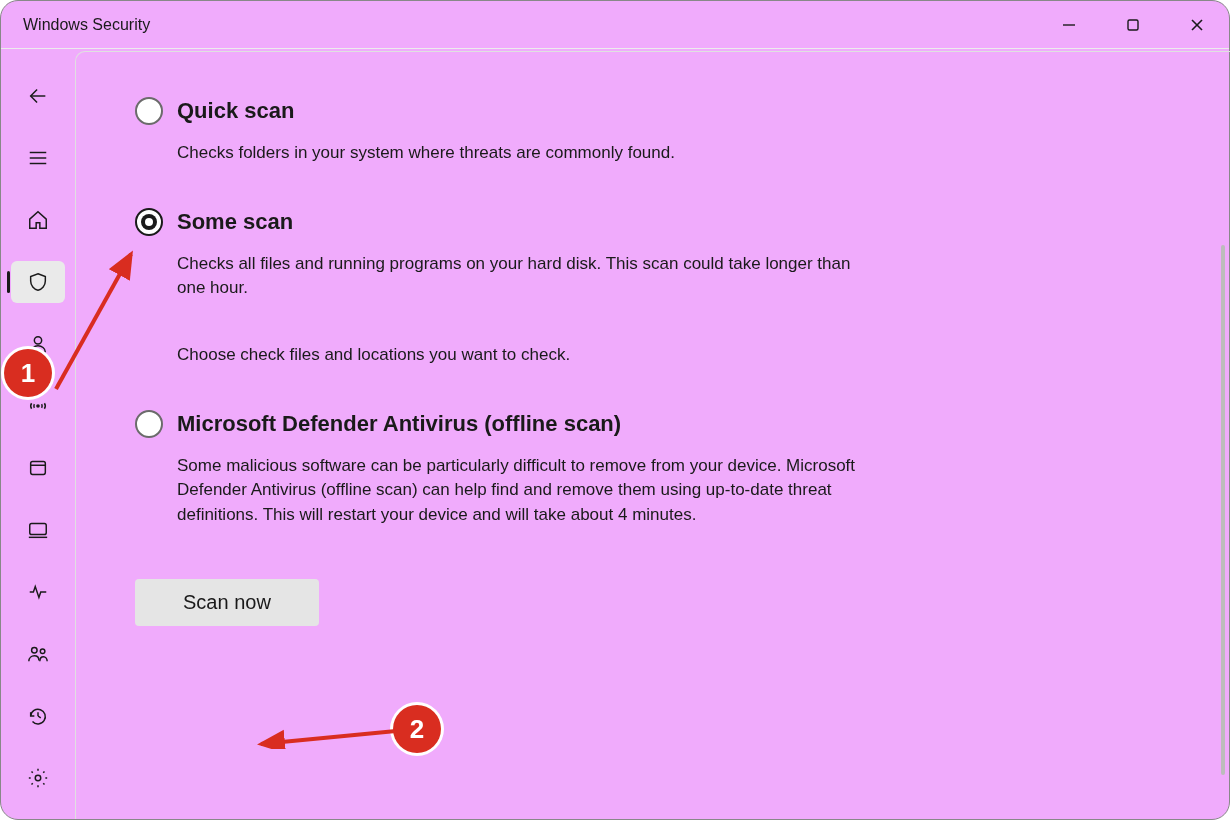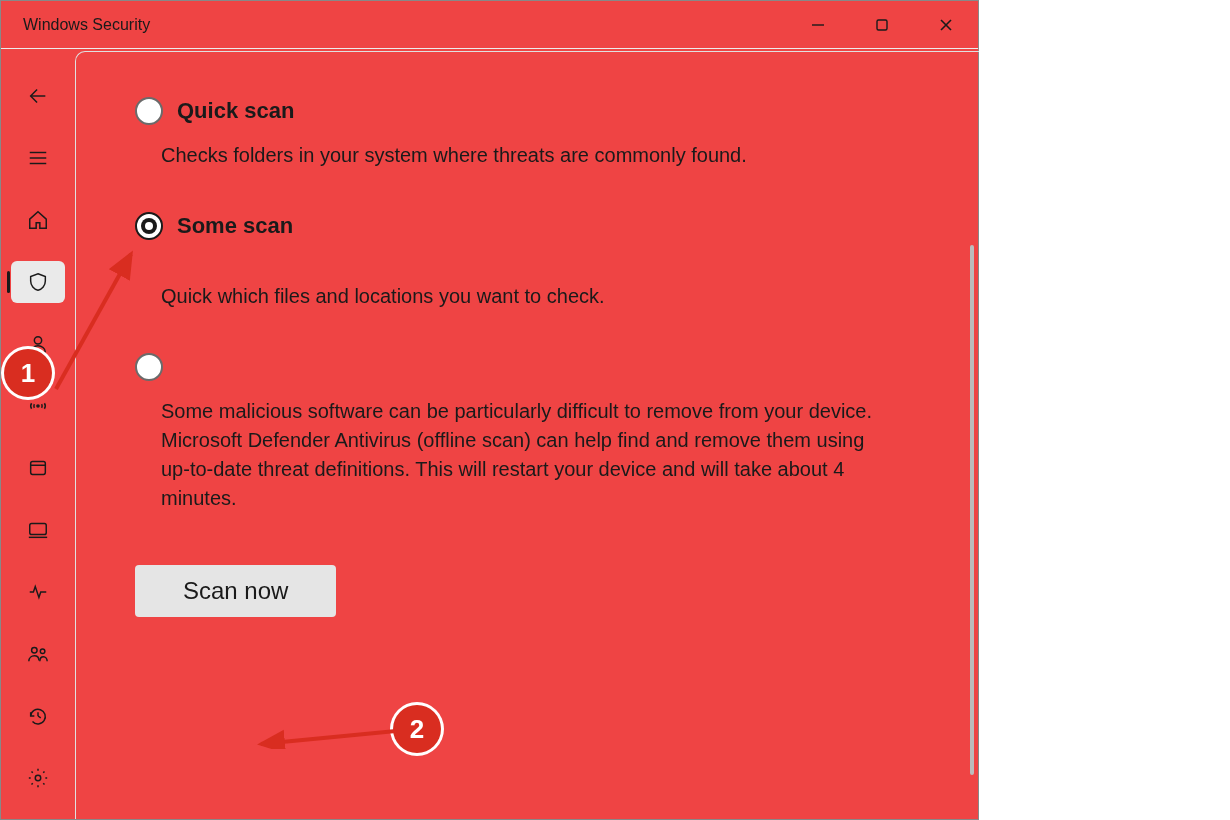--- a/index.html
+++ b/index.html
@@ -1,21 +1,21 @@
 <!DOCTYPE html>
 <html><head>
 <meta charset="utf-8">
 <style>
   * { box-sizing: border-box; margin: 0; padding: 0; }
   html, body { width: 1230px; height: 820px; font-family: "Segoe UI", -apple-system, sans-serif; background: #fff; overflow: hidden; }
   .window {
-    width: 979px; height: 820px;
+    width: 1230px; height: 820px;
     border: 1px solid #888;
-    border-radius: 0;
-    background: #ef4444;
+    border-radius: 18px;
+    background: #f0abfc;
     position: relative;
     display: flex;
     flex-direction: column;
   }
   
   .titlebar {
     height: 48px;
     display: flex;
     align-items: center;
     justify-content: space-between;
@@ -139,31 +139,31 @@
     background: #fff;
     border-radius: 50%;
     z-index: 1;
   }
   .option-title {
     font-size: 22px;
     font-weight: 600;
     color: #1a1a1a;
   }
   .option-desc {
-    font-size: 20px;
+    font-size: 17px;
     line-height: 1.45;
     color: #1a1a1a;
-    margin-left: 26px;
+    margin-left: 42px;
   }
 
   .scan-btn {
     display: inline-block;
     background: #e5e5e5;
     border: none;
-    font-size: 24px;
+    font-size: 20px;
     color: #1a1a1a;
     padding: 12px 48px;
     min-width: 180px;
     text-align: center;
     border-radius: 4px;
     margin-top: 10px;
   }
 
   
   .annot-badge {
@@ -306,29 +306,31 @@
             <span class="option-title">Quick scan</span>
           </div>
           <div class="option-desc">Checks folders in your system where threats are commonly found.</div>
         </div>
 
         <div class="option">
           <div class="option-header">
             <span class="radio selected"></span>
             <span class="option-title">Some scan</span>
           </div>
+          <div class="option-desc">Checks all files and running programs on your hard disk. This scan could take longer than one hour.</div>
         </div>
 
         <div class="option">
-          <div class="option-desc">Quick which files and locations you want to check.</div>
+          <div class="option-desc">Choose check files and locations you want to check.</div>
         </div>
 
         <div class="option">
           <div class="option-header">
             <span class="radio"></span>
+            <span class="option-title">Microsoft Defender Antivirus (offline scan)</span>
           </div>
           <div class="option-desc">Some malicious software can be particularly difficult to remove from your device. Microsoft Defender Antivirus (offline scan) can help find and remove them using up-to-date threat definitions. This will restart your device and will take about 4 minutes.</div>
         </div>
 
         <button class="scan-btn">Scan now</button>
 
       </div>
       <div class="scrollbar"></div>
     </div>
 

